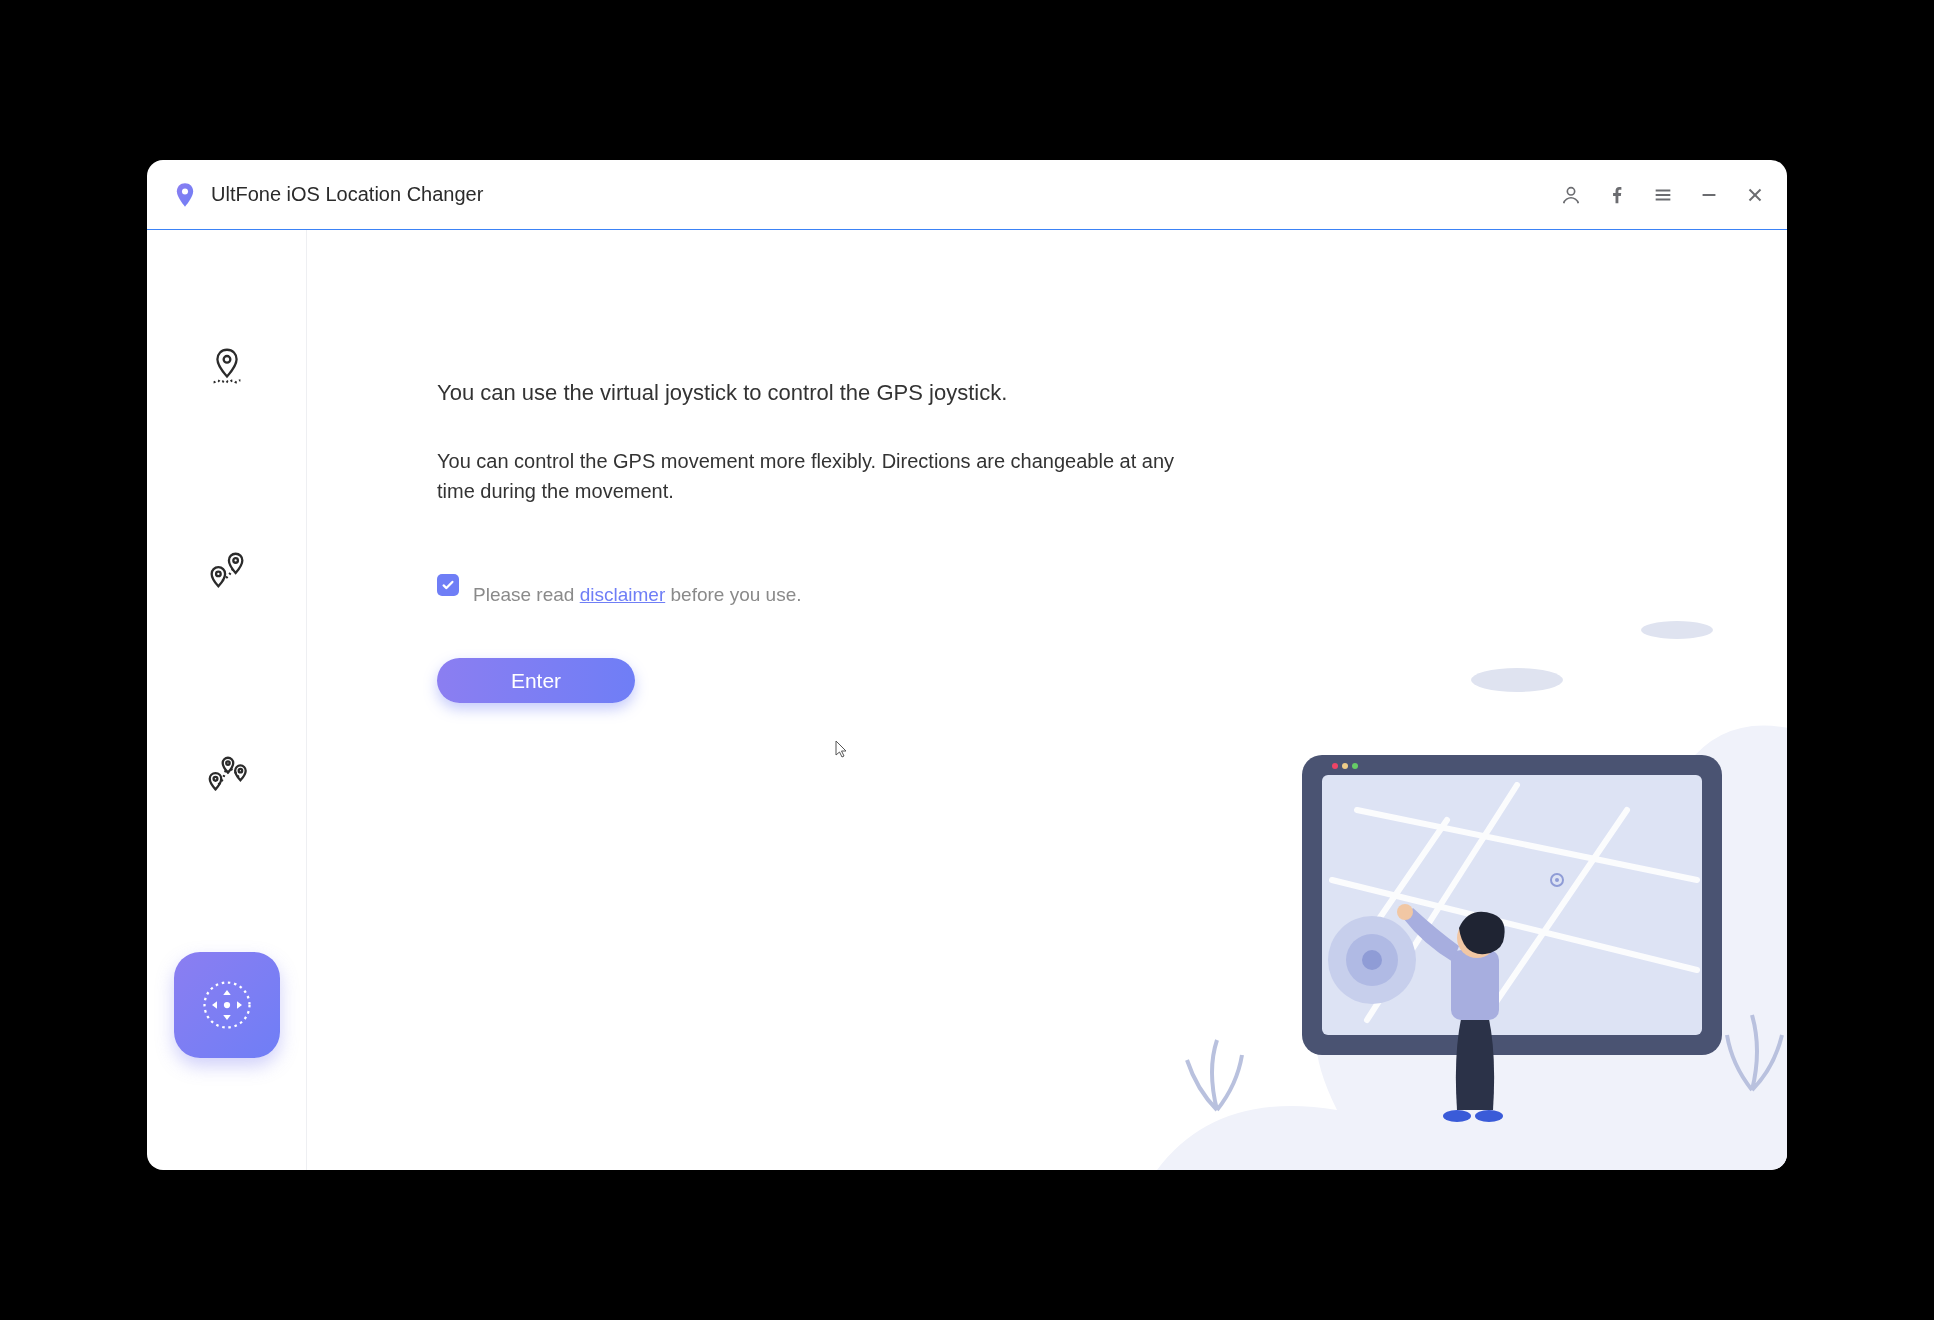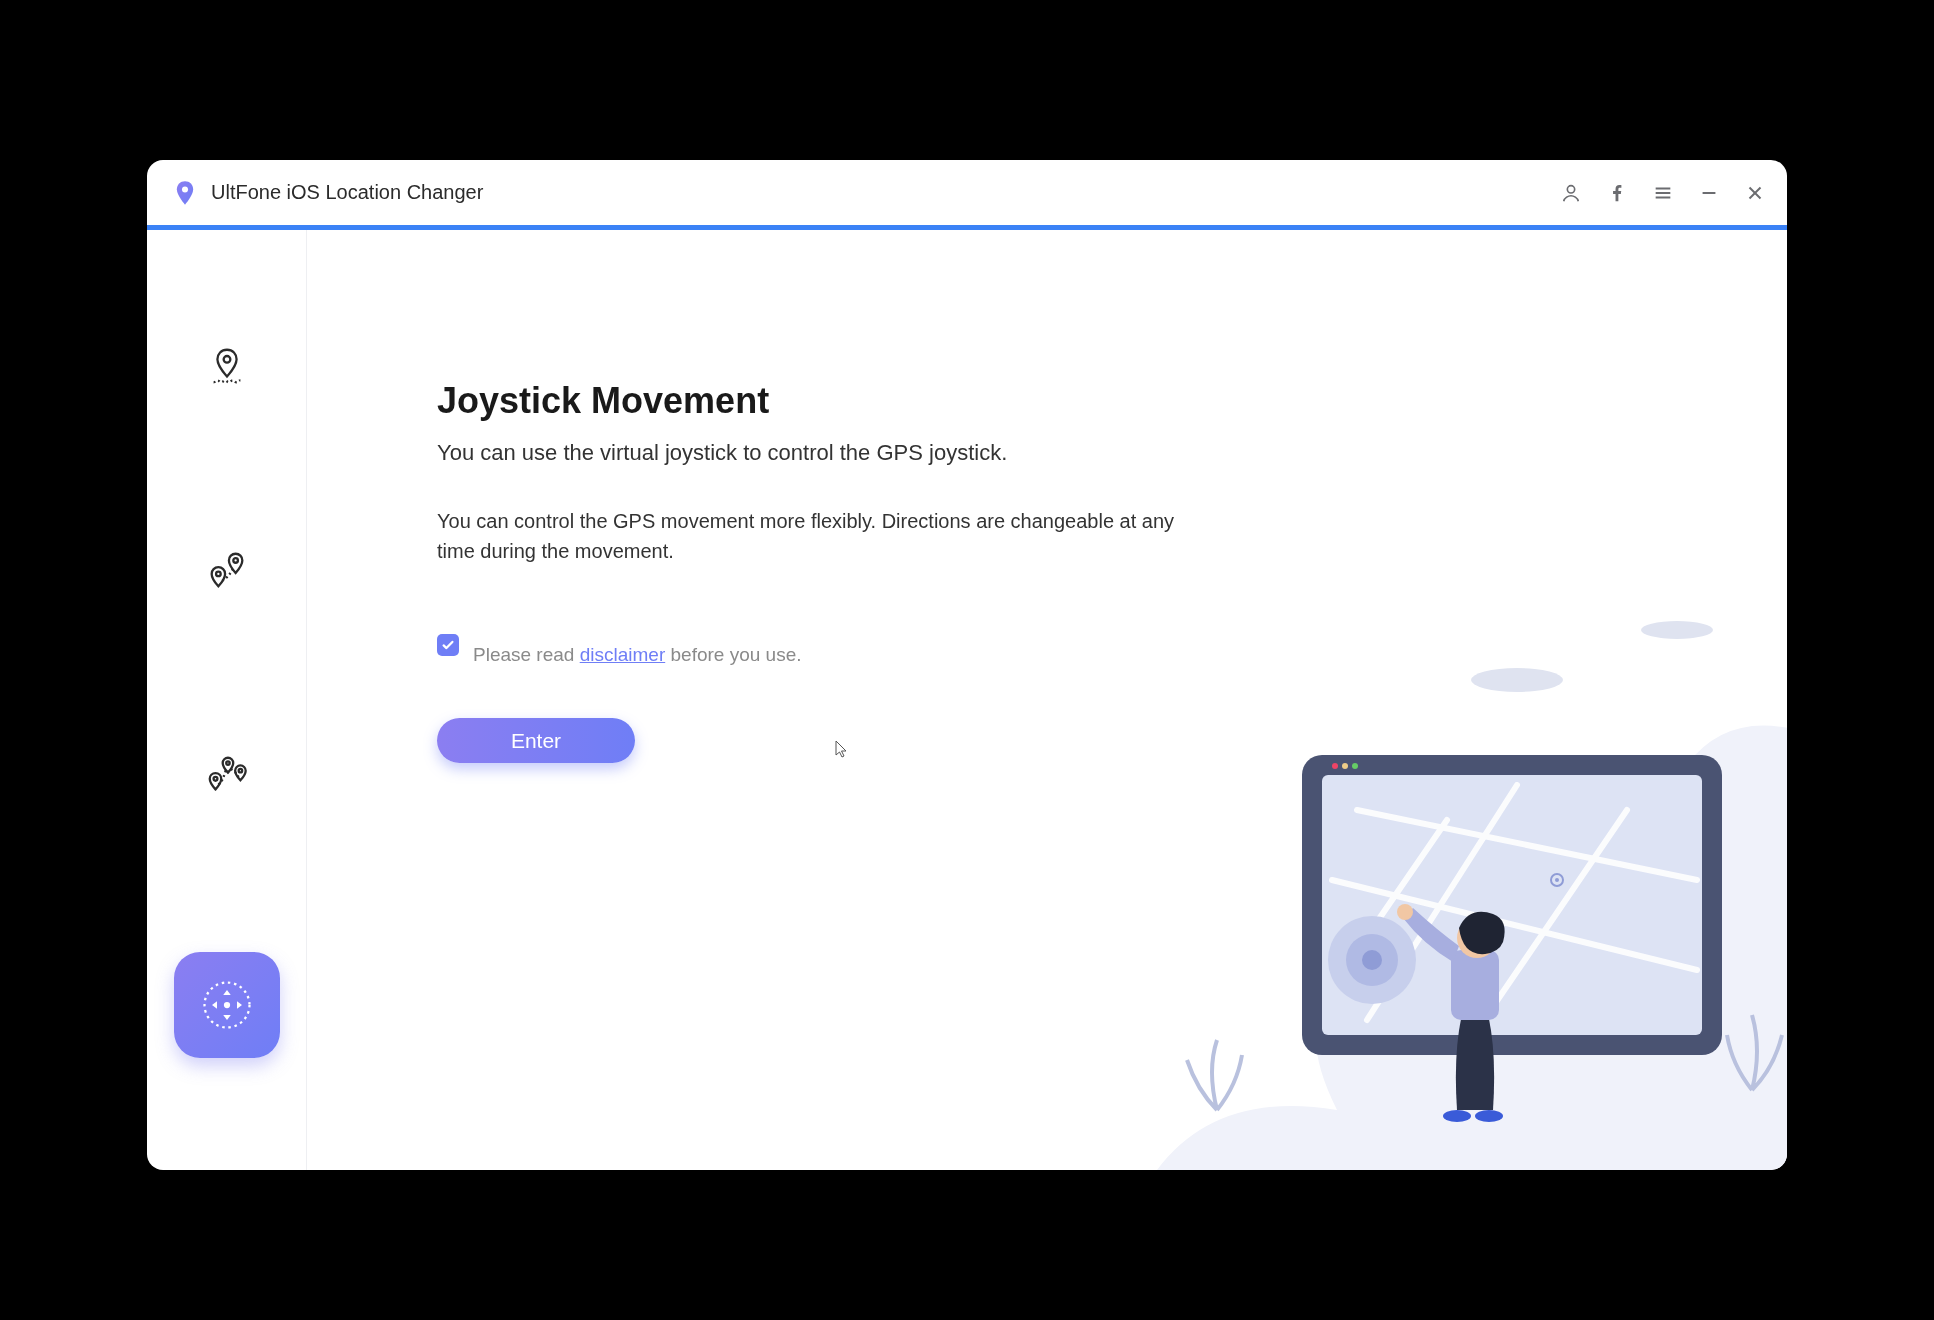--- a/index.html
+++ b/index.html
@@ -18,21 +18,21 @@
   height: 1010px;
   background: #fff;
   border-radius: 16px;
   box-shadow: 0 30px 60px rgba(0,0,0,0.5);
   overflow: hidden;
   display: flex;
   flex-direction: column;
 }
 .titlebar {
   height: 70px;
-  border-bottom: 5px solid #3b82f6;
+  border-bottom: 1px solid #3b82f6;
   display: flex;
   align-items: center;
   padding: 0 18px 0 24px;
 }
 .logo-wrap { display: flex; align-items: center; gap: 12px; }
 .logo-icon svg { width: 28px; height: 28px; display: block; }
 .app-title { font-size: 20px; color: #2b2b2b; font-weight: 500; }
 .titlebar-spacer { flex: 1; }
 .titlebar-actions { display: flex; align-items: center; gap: 18px; }
 .tb-btn { width: 28px; height: 28px; display: flex; align-items: center; justify-content: center; color: #6b6c70; cursor: pointer; }
@@ -168,21 +168,20 @@
       <div class="sidebar-item active">
         <svg viewBox="0 0 48 48" fill="none" stroke="#fff" stroke-width="1.8">
           <circle cx="24" cy="24" r="18" stroke-dasharray="2 3"></circle>
           <circle cx="24" cy="24" r="2.5" fill="#fff" stroke="none"></circle>
           <path d="M24 12l-3 4h6zM24 36l-3-4h6zM12 24l4-3v6zM36 24l-4-3v6z" fill="#fff" stroke="none"></path>
         </svg>
       </div>
     </div>
 
     <div class="main">
-      <h1 class="heading">Joystick Movement</h1>
       <p class="subhead">You can use the virtual joystick to control the GPS joystick.</p>
       <p class="desc">You can control the GPS movement more flexibly. Directions are changeable at any time during the movement.</p>
 
       <div class="disclaimer-row">
         <div class="chk">
           <svg viewBox="0 0 16 16" fill="none" stroke="#fff" stroke-width="2.6" stroke-linecap="round" stroke-linejoin="round">
               <path d="M3 8.5l3.2 3L13 4.5"></path>
             </svg>
         </div>
         <div class="disclaimer-text">

